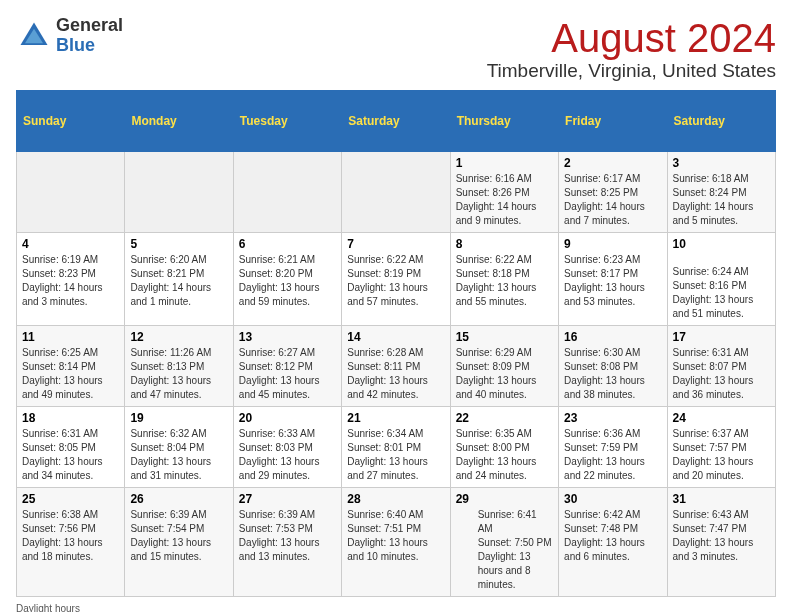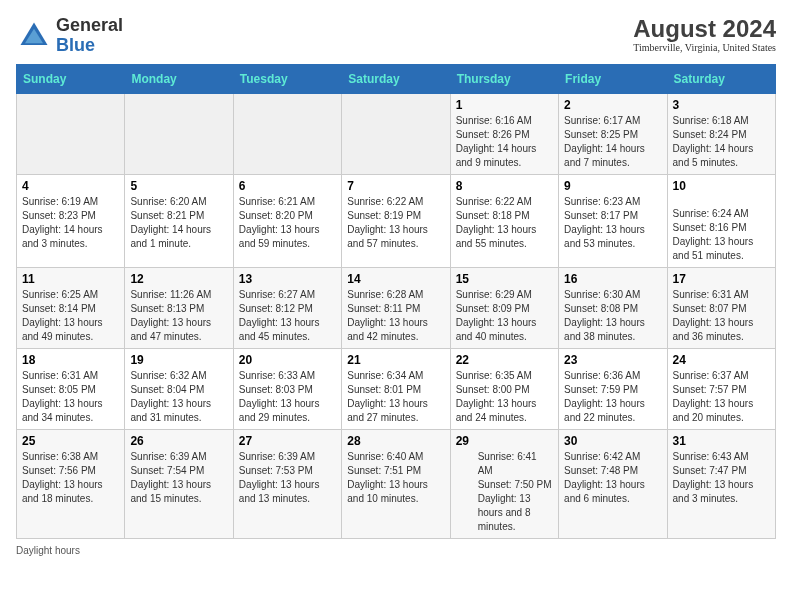--- a/index.html
+++ b/index.html
@@ -38,40 +38,39 @@
       color: #2a6db5;
     }
     .logo-icon {
       width: 36px;
       height: 36px;
     }
     .title-block {
       text-align: right;
     }
     .calendar-title {
-      font-size: 24px;
-      font-weight: bold;
-      color: #404040;
+      font-size: 40px;
+      font-weight: normal;
+      color: #b91c1c;
       line-height: 1.1;
     }
     .calendar-subtitle {
-      font-size: 10px;
+      font-size: 19px;
       color: #333;
-      font-family: Liberation Serif, serif;
     }
     table {
       width: 100%;
       border-collapse: collapse;
       font-size: 11px;
     }
     thead th {
       background-color: #2a6db5;
-      color: #5eead4;
+      color: #fde047;
       text-align: left;
-      padding: 7px 6px;
+      padding: 23px 6px;
       font-size: 12px;
       font-weight: bold;
       border: 1px solid #2a6db5;
     }
     tbody td {
       border: 1px solid #ccc;
       vertical-align: top;
       padding: 4px 5px;
       min-height: 80px;
       height: 80px;

